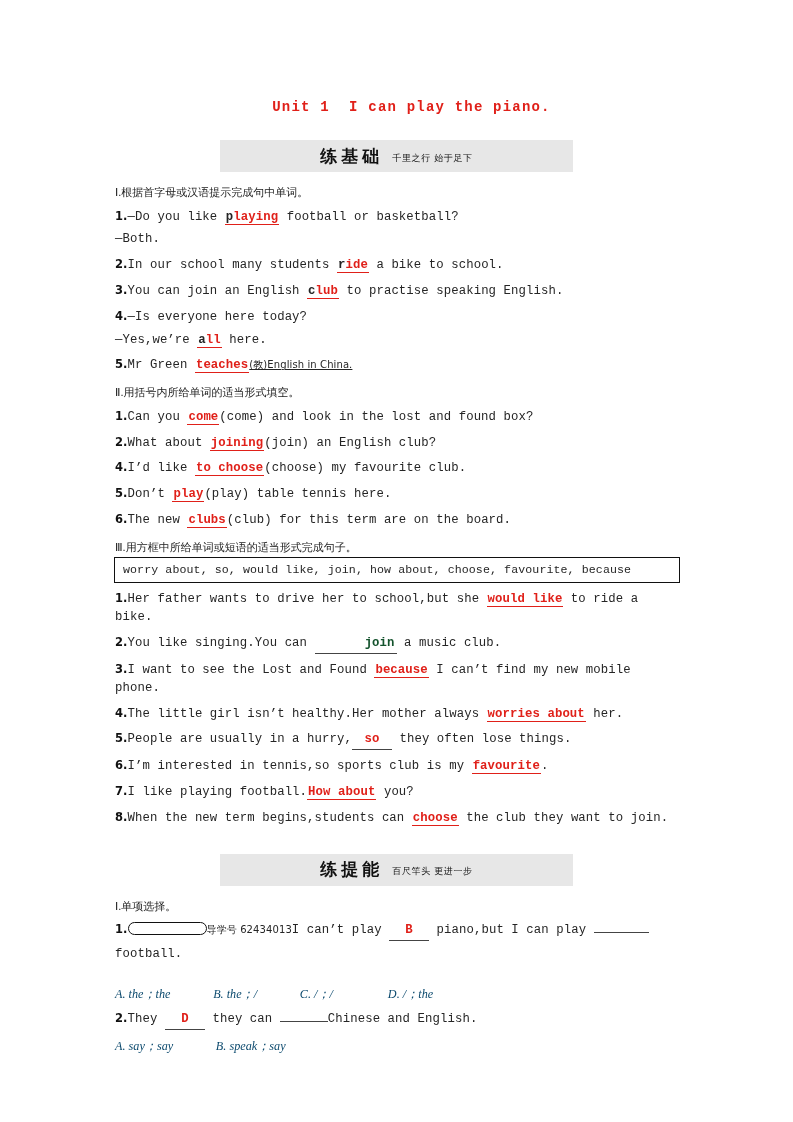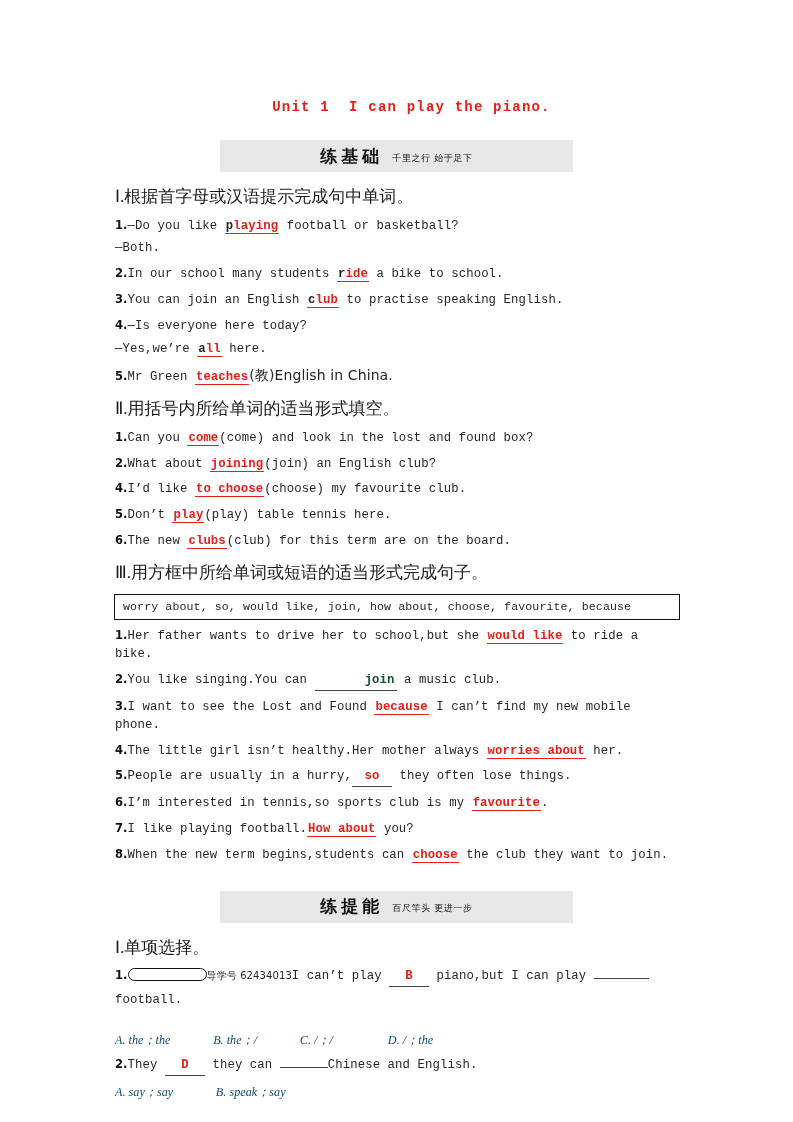--- a/index.html
+++ b/index.html
@@ -60,22 +60,22 @@
     font-family: "DejaVu Sans", sans-serif;
     font-size: 9px;
     color: #111;
     letter-spacing: 0.6px;
     line-height: 1;
     padding-top: 4px;
   }
 
   
   .roman-head {
-    font-family: Liberation Serif, serif;
-    font-size: 17px;
+    font-family: Liberation Sans, sans-serif;
+    font-size: 11px;
     color: #1a1a1a;
     margin: 9px 0 0 2px;
     line-height: 1.5;
   }
   .qline {
     font-family: "Liberation Mono", "DejaVu Sans Mono", monospace;
     font-size: 12.3px;
     color: #252525;
     margin: 7px 0 0 2px;
     line-height: 1.45;
@@ -83,21 +83,22 @@
   }
   .qline.tight { margin-top: 5px; }
   .qnum {
     font-family: "DejaVu Sans", sans-serif;
     font-weight: bold;
     font-size: 11.5px;
     color: #111;
   }
   .cn {
     font-family: "DejaVu Sans", sans-serif;
-    font-size: 14px;
+    font-size: 10px;
+    text-decoration: underline;
   }
   .ans {
     color: #e02019;
     font-weight: bold;
     border-bottom: 1.3px solid #e02019;
     padding: 0 1px;
   }
   .ans-black-first {
     color: #252525;
   }
@@ -126,21 +127,21 @@
     vertical-align: baseline;
   }
   .blank-wide {
     display: inline-block;
     min-width: 55px;
     border-bottom: 1.3px solid #444;
   }
 
   
   .wordbank {
-    margin: 9px 0 0 1px;
+    margin: 2px 0 0 1px;
     width: 566px;
     box-sizing: border-box;
     border: 1.4px solid #111;
     padding: 5px 8px 6px 8px;
     font-family: "Liberation Mono", "DejaVu Sans Mono", monospace;
     font-size: 11.6px;
     color: #252525;
     letter-spacing: 0.1px;
   }
 

